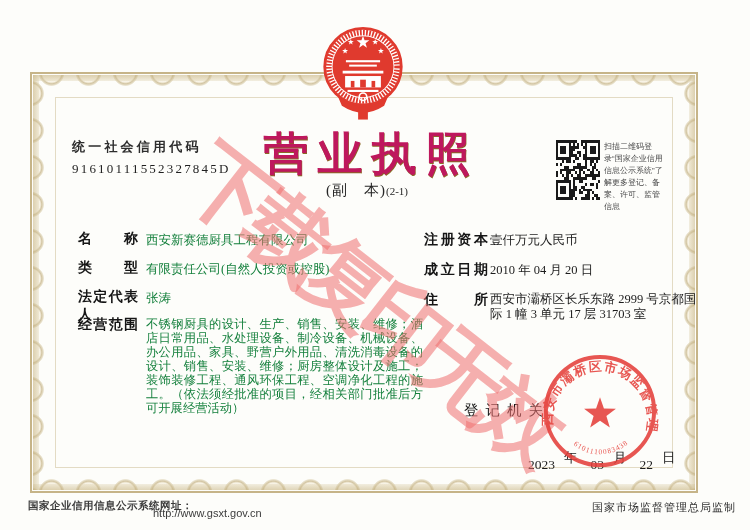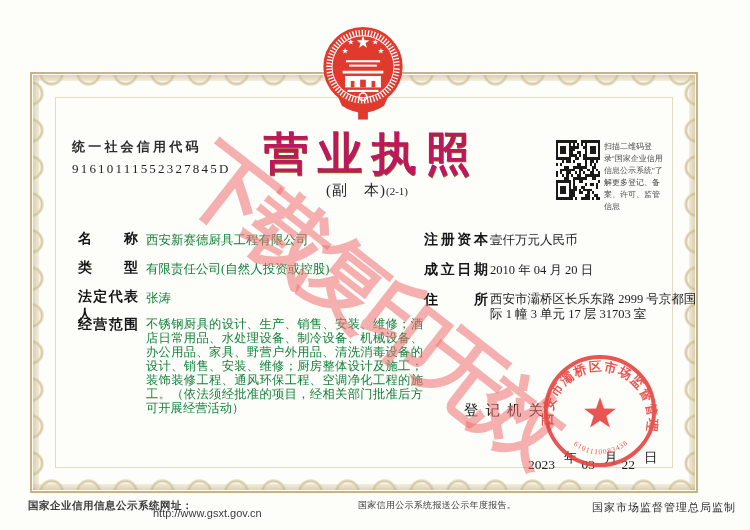--- a/index.html
+++ b/index.html
@@ -58,21 +58,21 @@
   .frl{position:absolute;left:424px;width:64px;font-size:14px;font-weight:bold;color:#161616;
       text-align:justify;text-align-last:justify;}
   .frv{position:absolute;left:490px;width:212px;font-size:12.5px;color:#1c1c1c;line-height:14.5px;}
   .scope{width:277px;line-height:14px;font-size:12.3px;text-align:justify;}
 
   
   .reg-label{left:464px;top:401px;font-size:14.5px;font-weight:normal;letter-spacing:7px;color:#161616;}
   .seal{left:541px;top:352px;width:118px;height:118px;z-index:6;opacity:.88;}
   .regdate{left:528px;top:449px;font-size:13.5px;color:#1c1c1c;z-index:2;}
   .regdate .num{position:relative;top:7px;}
-  .regdate .gap1{margin-left:9px;} .regdate .gap2{margin-left:4px;}
+  .regdate .gap1{margin-left:9px;} .regdate .gap2{margin-left:13px;}
 
   
   .watermark{left:232px;top:120px;z-index:5;white-space:nowrap;
     font-size:86px;font-weight:bold;letter-spacing:-12px;
     color:rgba(239,112,112,.55);
     transform:rotate(38deg);transform-origin:0 0;pointer-events:none;}
 
   
   .ft{color:#3b3b3b;font-family:"Liberation Sans","DejaVu Sans",sans-serif;}
   .f-left-label{left:28px;top:499px;font-size:10.5px;letter-spacing:.5px;font-weight:bold;}
@@ -411,15 +411,14 @@
 
 <div class="abs regdate">
   <span class="num">2023</span><span class="gap1">年</span><span class="num gap2">03</span><span class="gap1">月</span><span class="num gap2">22</span><span class="gap1">日</span>
 </div>
 
 <div class="abs watermark">下载复印无效</div>
 
 <div class="abs ft f-left-label">国家企业信用信息公示系统网址：</div>
 <div class="abs ft f-left-url">http://www.gsxt.gov.cn</div>
 <div class="abs ft f-mid">
-  <div>国家信用公示系统报送公示年度报告。</div>
 </div>
 <div class="abs ft f-right">国家市场监督管理总局监制</div>
 
 </body></html>

